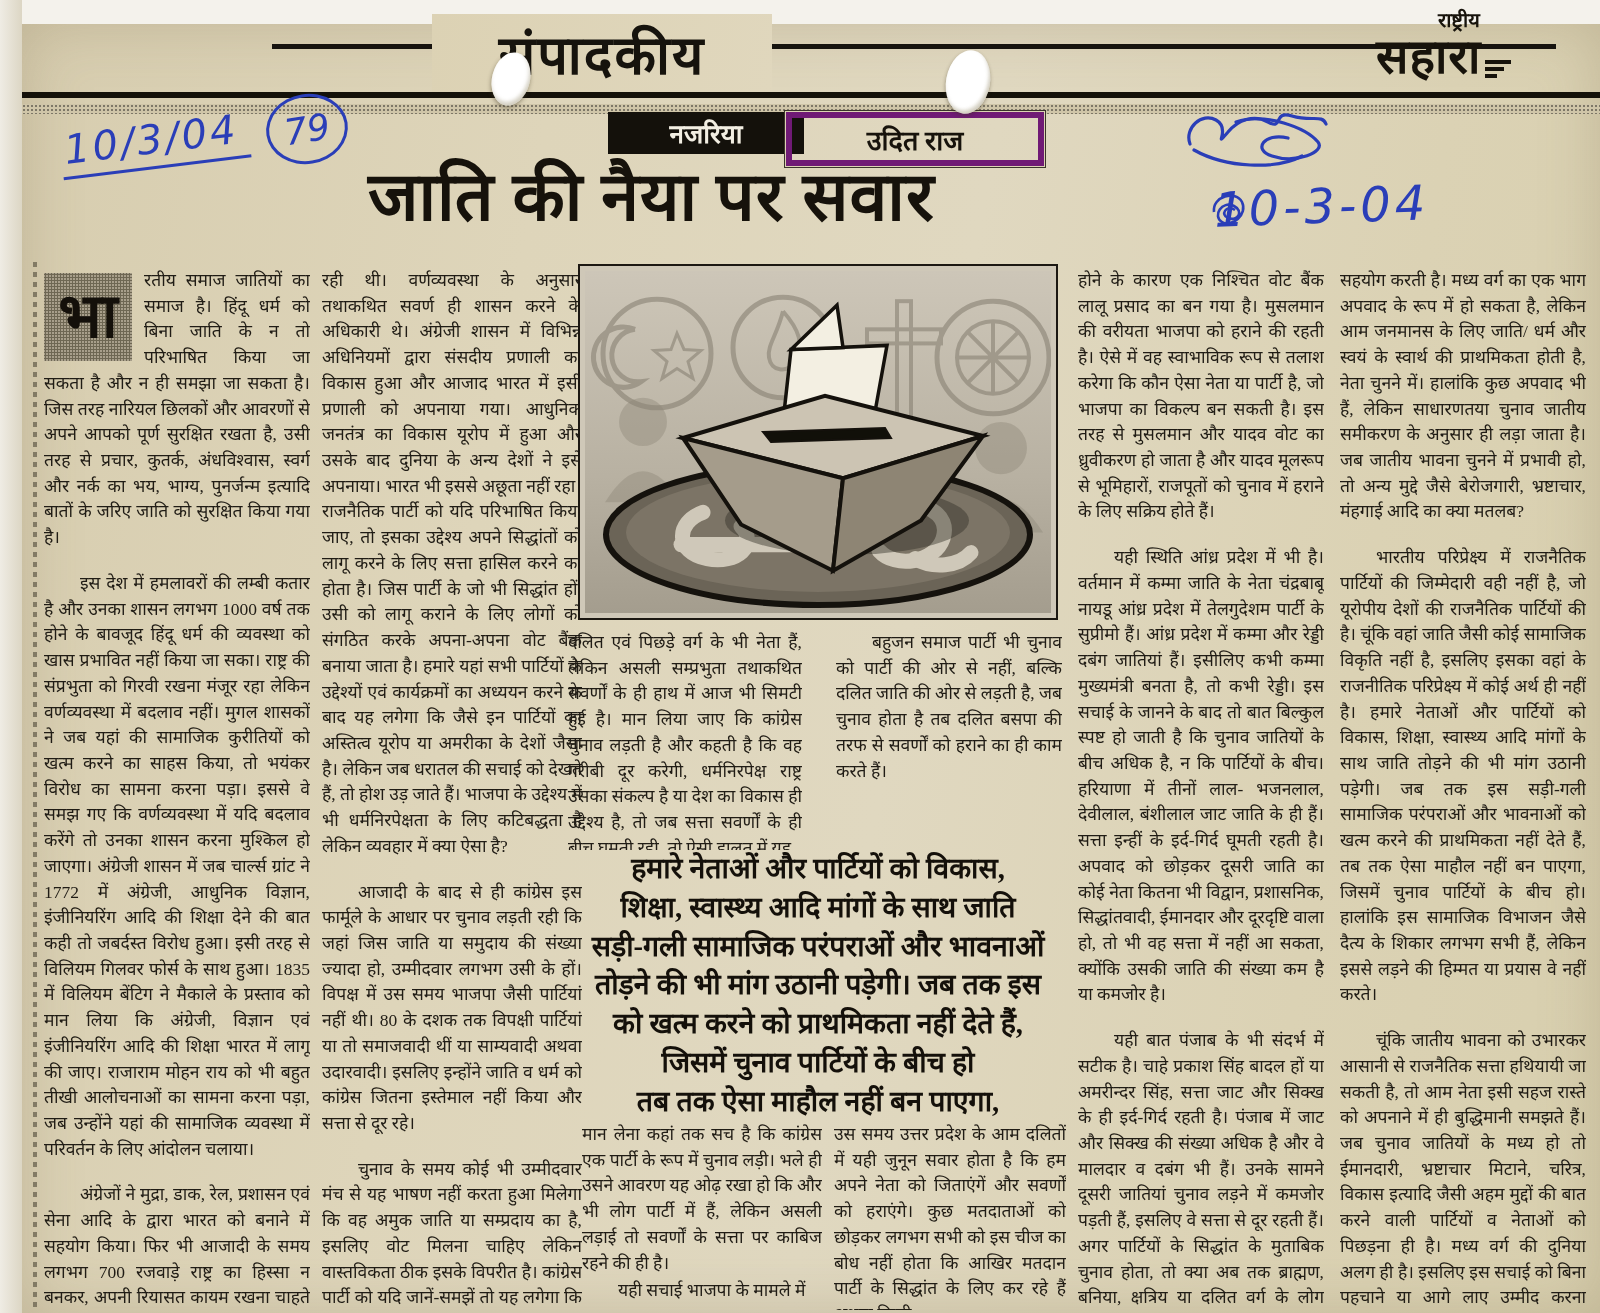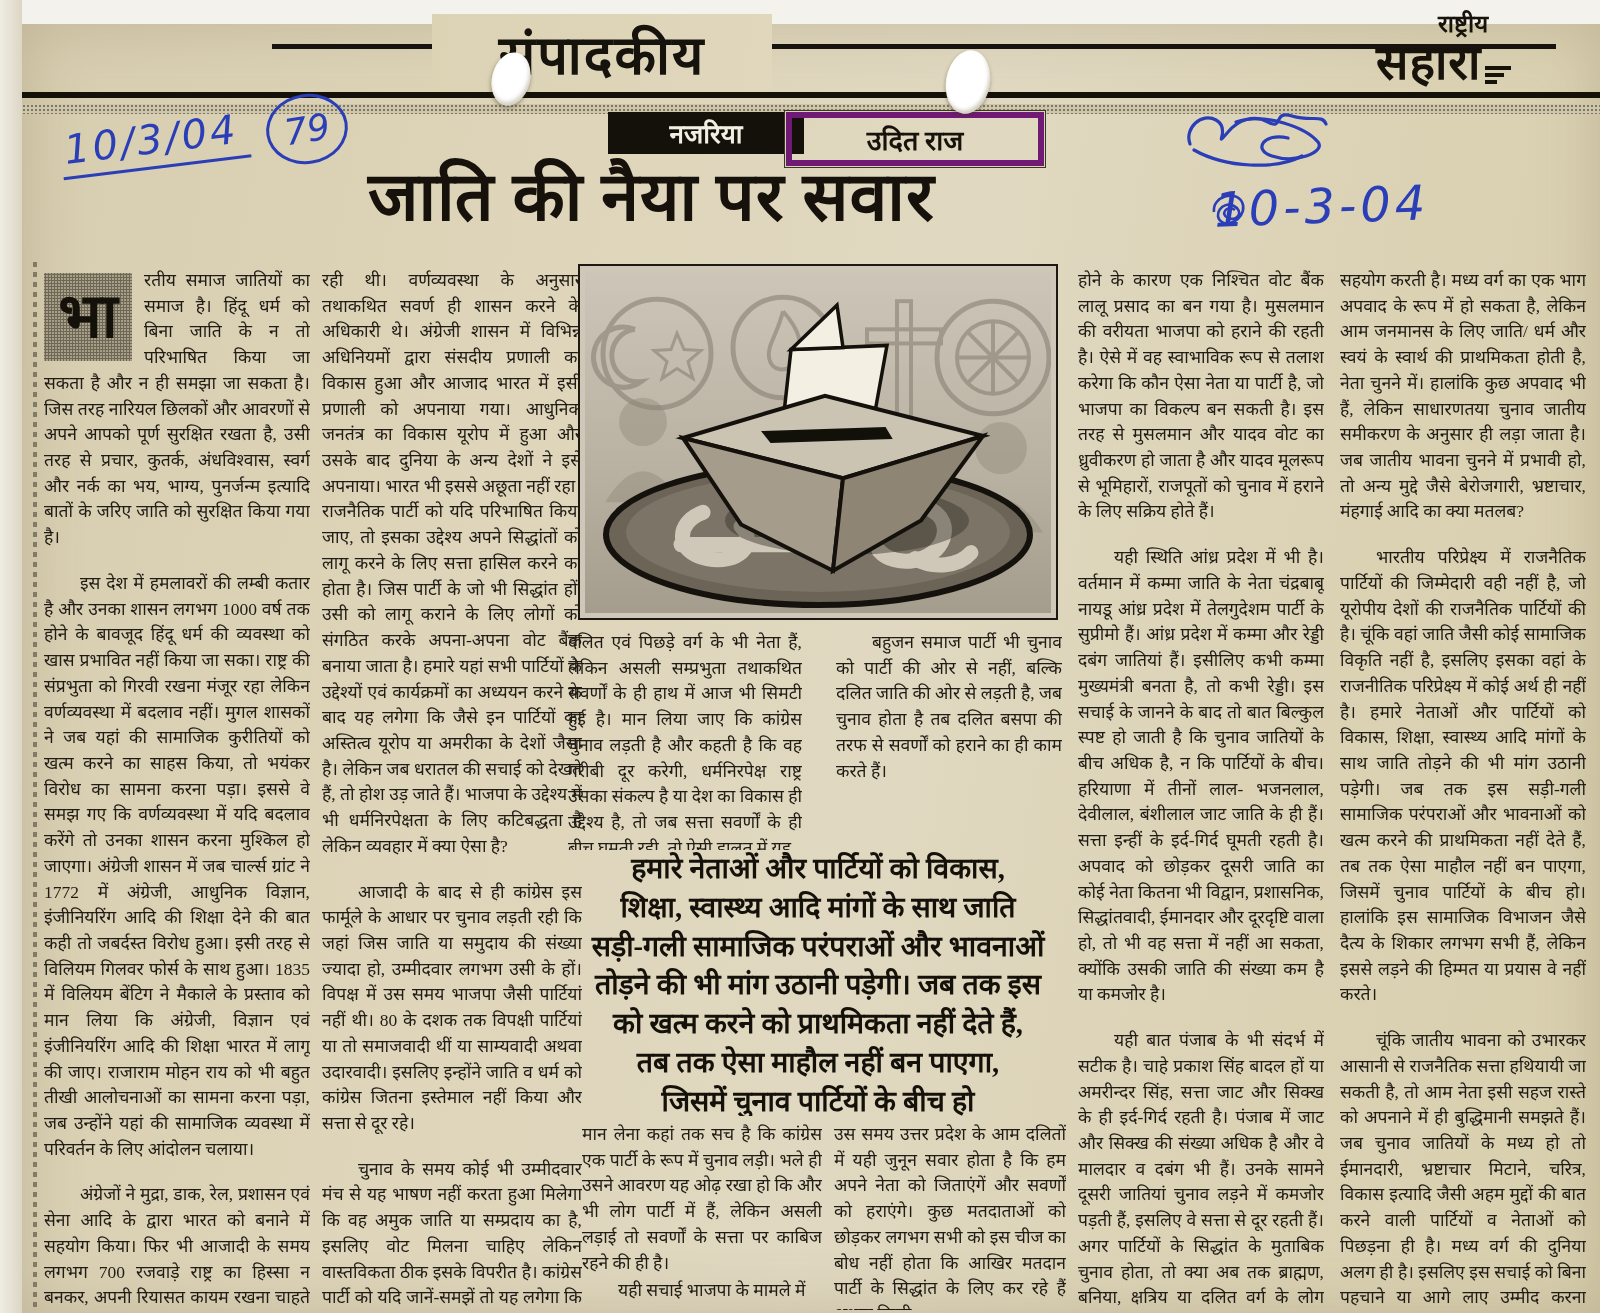--- a/index.html
+++ b/index.html
@@ -11,21 +11,21 @@
   .edge-left{position:absolute;left:0;top:0;width:22px;height:100%;background:linear-gradient(90deg,#efece4,#dcd6c4);}
   
   .rule-top{position:absolute;left:272px;top:44px;width:1284px;height:5px;background:#17140f;}
   .rule-full{position:absolute;left:22px;top:92px;width:1578px;height:6px;background:#141109;}
   .halftone{position:absolute;left:22px;top:104px;width:1578px;height:10px;background-color:#cfc5a8;
             background-image:radial-gradient(circle,#7d7767 1.1px,transparent 1.35px);background-size:4px 4px;}
   .section-head{position:absolute;left:432px;top:14px;width:320px;text-align:center;
                 font-size:54px;font-weight:bold;letter-spacing:2px;color:#16130d;
                 background:linear-gradient(100deg,#dcd2b4,#e0d7bd);padding:2px 10px;z-index:2;}
   .brand{position:absolute;right:24px;top:6px;width:200px;text-align:left;z-index:2;color:#17130b;}
-  .brand .tag{font-size:24px;font-weight:bold;margin-left:62px;font-family:"Liberation Sans",sans-serif;}
+  .brand .tag{font-size:20px;font-weight:bold;margin-left:62px;font-family:"Liberation Sans",sans-serif;}
   .brand .name{font-size:48px;font-weight:900;letter-spacing:1px;line-height:1;font-family:"Liberation Sans",sans-serif;display:inline-block;}
   .speed{display:inline-block;vertical-align:middle;margin-left:4px;}
   .speed i{display:block;height:4px;background:#17130b;margin:3px 0;}
   .speed i:nth-child(1){width:26px}.speed i:nth-child(2){width:19px}.speed i:nth-child(3){width:12px}
   .hole{position:absolute;background:radial-gradient(ellipse at 40% 35%,#ffffff 60%,#efece2 100%);
         border-radius:50%;box-shadow:0 2px 4px rgba(60,50,30,.45), inset -2px -3px 4px rgba(150,140,110,.4);z-index:5;}
   .hole.h1{left:492px;top:52px;width:38px;height:54px;transform:rotate(14deg);}
   .hole.h2{left:946px;top:50px;width:44px;height:64px;transform:rotate(10deg);}
   
   .kicker{position:absolute;left:608px;top:112px;width:196px;height:42px;background:#14110b;color:#f2eee2;
@@ -199,22 +199,22 @@
   <div class="midcol mr">
     <p class="ind">बहुजन समाज पार्टी भी चुनाव को पार्टी की ओर से नहीं, बल्कि दलित जाति की ओर से लड़ती है, जब चुनाव होता है तब दलित बसपा की तरफ से सवर्णों को हराने का ही काम करते हैं।</p>
   </div>
 
   <div class="pullquote">
     <div>हमारे नेताओं और पार्टियों को विकास,</div>
     <div>शिक्षा,  स्वास्थ्य आदि मांगों के साथ जाति</div>
     <div>सड़ी-गली सामाजिक परंपराओं और भावनाओं</div>
     <div>तोड़ने की भी मांग उठानी पड़ेगी। जब तक इस</div>
     <div>को खत्म करने को प्राथमिकता नहीं देते हैं,</div>
+    <div>जिसमें चुनाव पार्टियों के बीच हो</div>
     <div>तब तक ऐसा माहौल नहीं बन पाएगा,</div>
-    <div>जिसमें चुनाव पार्टियों के बीच हो</div>
   </div>
 
   <div class="midcol bl">
     <p>मान लेना कहां तक सच है कि कांग्रेस एक पार्टी के रूप में चुनाव लड़ी। भले ही उसने आवरण यह ओढ़ रखा हो कि और भी लोग पार्टी में हैं, लेकिन असली लड़ाई तो सवर्णों के सत्ता पर काबिज रहने की ही है।</p>
     <p class="ind">यही  सचाई भाजपा के मामले में</p>
   </div>
   <div class="midcol br">
     <p>उस समय उत्तर प्रदेश के आम दलितों में यही जुनून सवार होता है कि हम अपने नेता को जिताएंगें और सवर्णों को हराएंगे। कुछ मतदाताओं को छोड़कर लगभग सभी को इस चीज का बोध नहीं होता कि आखिर मतदान पार्टी के सिद्धांत के लिए कर रहे हैं अथवा किसी</p>
   </div>
 

